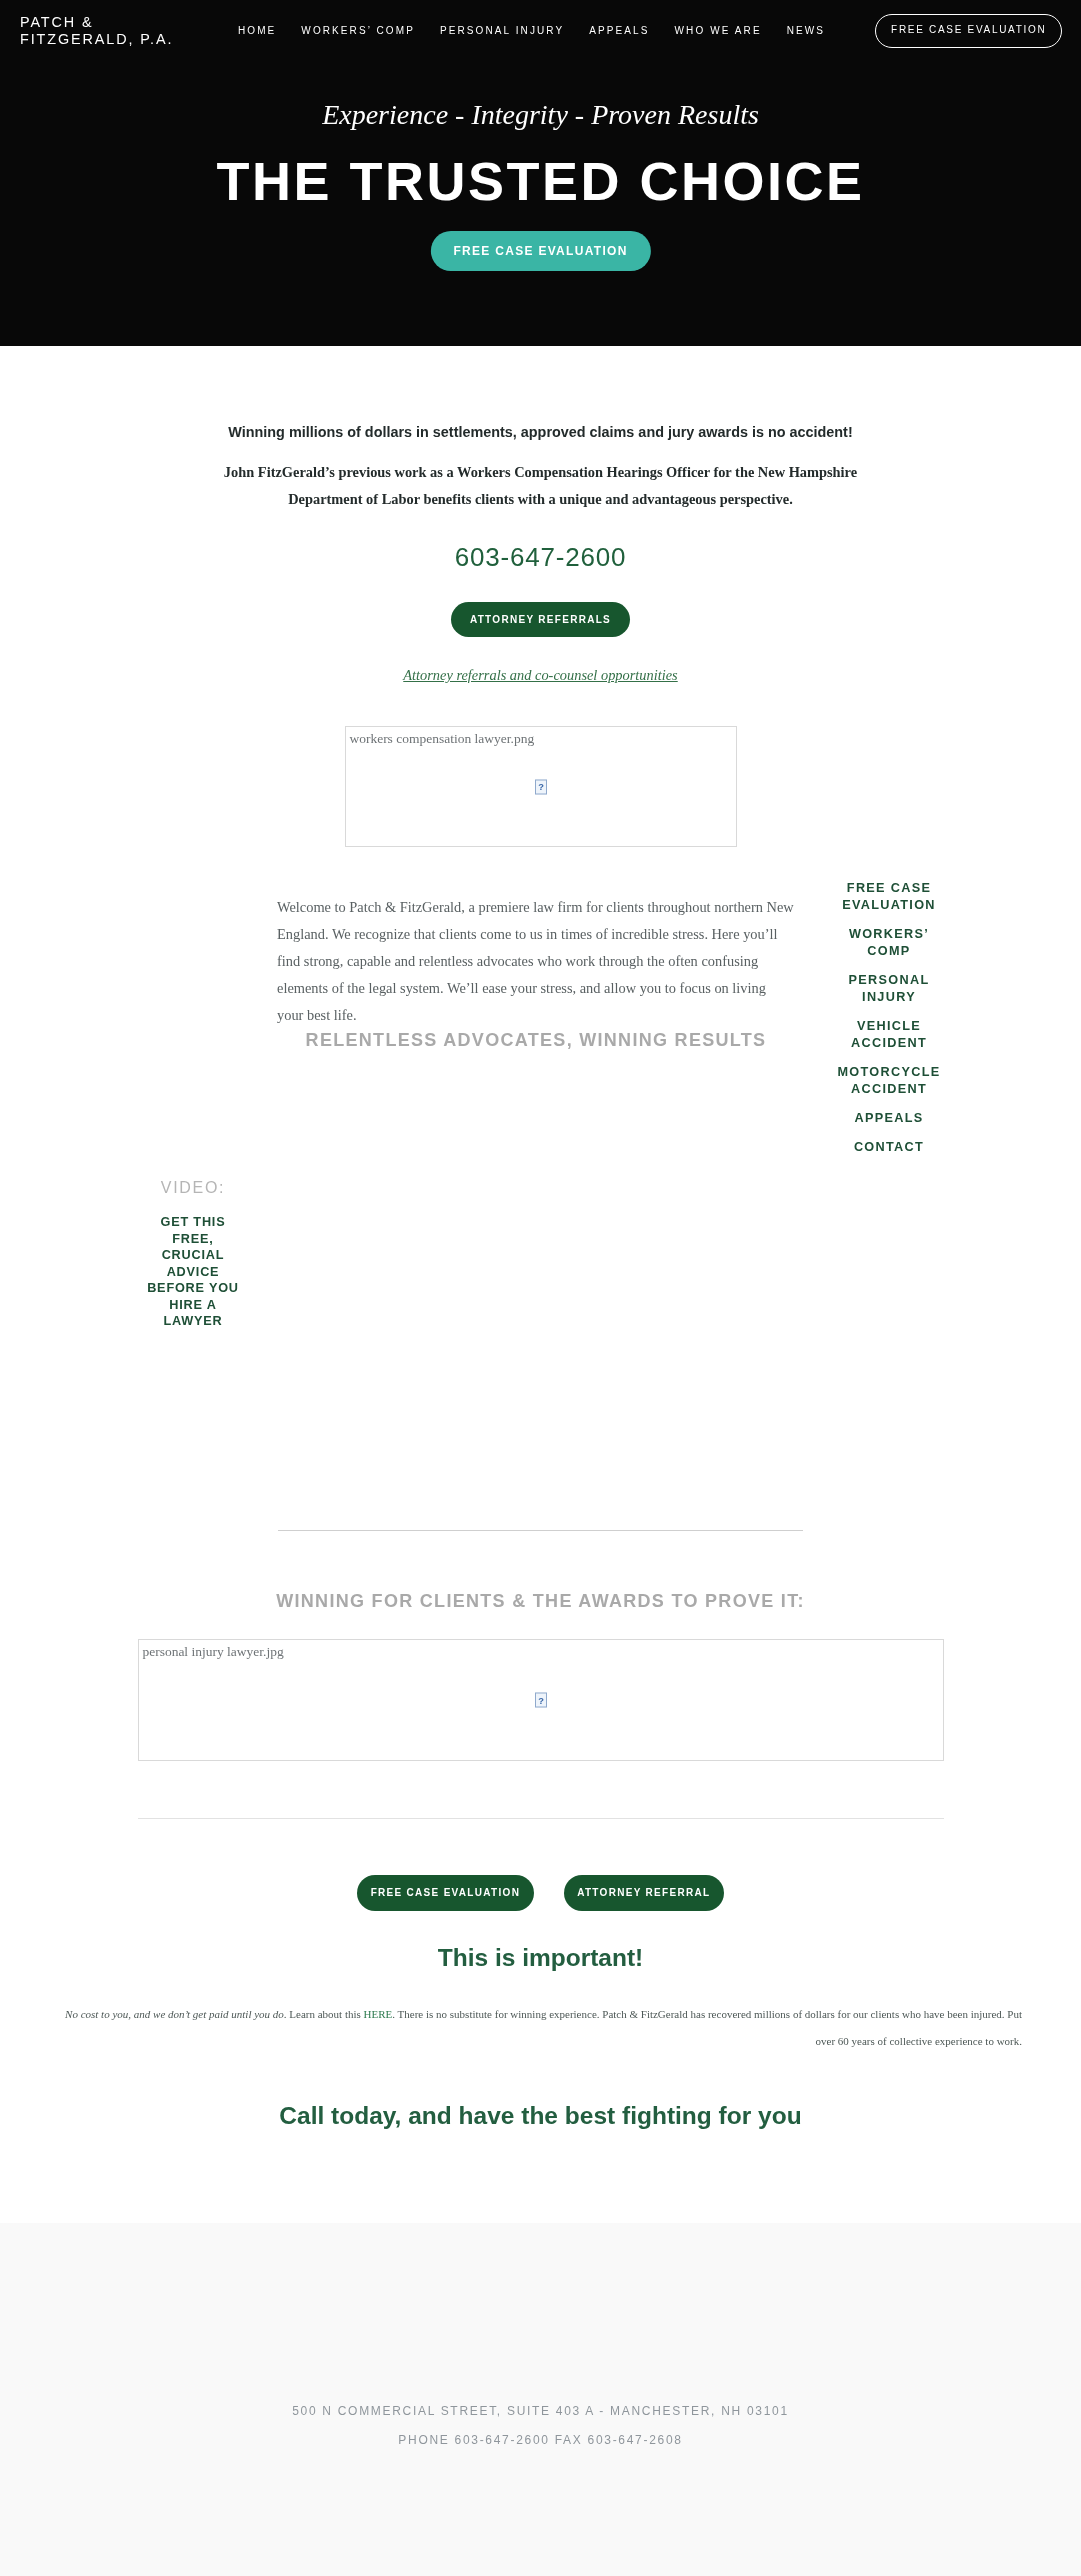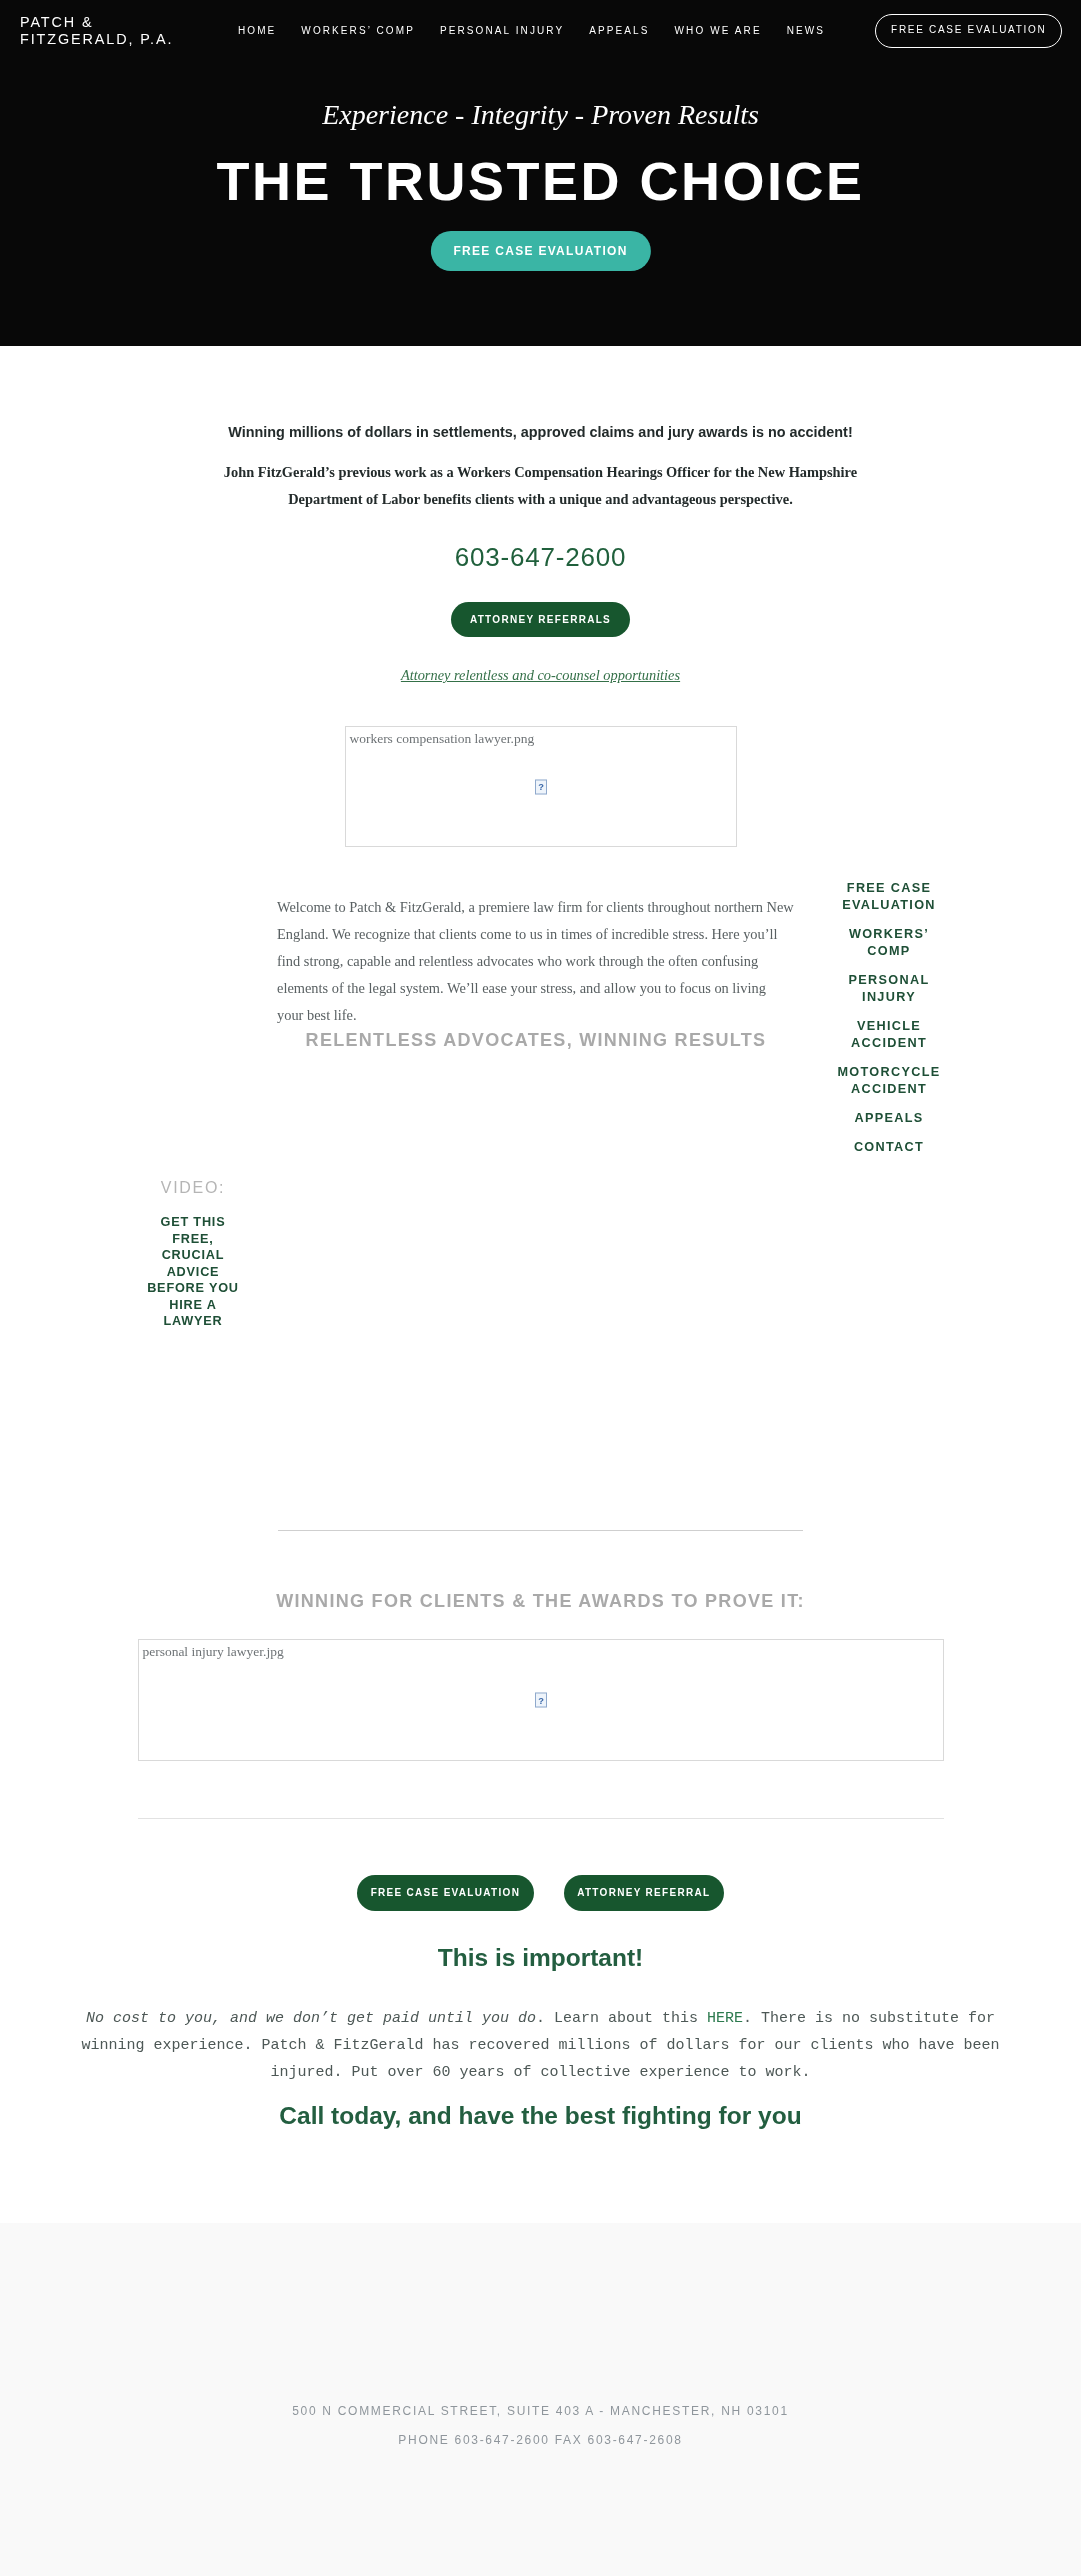--- a/index.html
+++ b/index.html
@@ -62,22 +62,22 @@
   .divider1{position:absolute;top:1530px;left:278px;width:525px;height:0.8px;background:#cfcfcf;}
   .awards{position:absolute;top:1591px;width:100%;text-align:center;
           font-size:18px;font-weight:700;letter-spacing:1.3px;color:#a9a9a9;}
   .divider2{position:absolute;top:1818px;left:138px;width:806px;height:0.8px;background:#e2e2e2;}
 
   
   .cta-row{position:absolute;top:1875px;left:0;width:100%;display:flex;justify-content:center;gap:30px;}
   .cta-row .pill-btn{height:36px;line-height:36px;padding:0 13.5px;}
   .important-h{position:absolute;top:1944px;width:100%;text-align:center;
                font-size:24.5px;font-weight:700;color:#235e40;}
-  .important-par{position:absolute;top:1990px;left:50%;transform:translateX(-50%);width:963px;text-align:center;
-                 font-family:Liberation Mono, monospace;font-size:15px;line-height:27px;color:#4d5856;}
+  .important-par{position:absolute;top:1990px;left:50%;transform:translateX(-50%);width:963px;text-align:right;
+                 font-family:Liberation Serif, serif;font-size:11px;line-height:27px;color:#4d5856;}
   .it{font-style:italic;}
   .here-link{color:#2c7a4e;cursor:pointer;}
   .call-h{position:absolute;top:2102px;width:100%;text-align:center;
           font-size:24.5px;font-weight:700;color:#235e40;}
 
   
   .footer{position:absolute;top:2223px;left:0;width:1081px;height:353px;background:#f9f9f9;}
   .footer-line{position:absolute;width:100%;text-align:center;
                font-size:12px;font-weight:500;letter-spacing:1.7px;color:#8f969c;}
   .footer-address{top:181px;}
@@ -107,21 +107,21 @@
     <div class="tagline">Experience - Integrity - Proven Results</div>
     <div class="hero-title">THE TRUSTED CHOICE</div>
     <button class="hero-cta">FREE CASE EVALUATION</button>
   </div>
 
   <div class="intro">
     <p class="intro-line1">Winning millions of dollars in settlements, approved claims and jury awards is no accident!</p>
     <p class="intro-line2">John FitzGerald’s previous work as a Workers Compensation Hearings Officer for the New Hampshire Department of Labor benefits clients with a unique and advantageous perspective.</p>
     <div class="phone">603-647-2600</div>
     <div><button class="pill-btn">ATTORNEY REFERRALS</button></div>
-    <div class="ref-link-wrap"><a class="ref-link">Attorney relentless and co-counsel opportunities</a></div>
+    <div class="ref-link-wrap"><a class="ref-link">Attorney referrals and co-counsel opportunities</a></div>
   </div>
 
   <div class="img-box box1">
     <span class="alt-text">workers compensation lawyer.png</span>
     <span class="broken-icon">?</span>
   </div>
 
   <p class="welcome-par">Welcome to Patch &amp; FitzGerald, a premiere law firm for clients throughout northern New England. We recognize that clients come to us in times of incredible stress. Here you’ll find strong, capable and relentless advocates who work through the often confusing elements of the legal system. We’ll ease your stress, and allow you to focus on living your best life.</p>
   <div class="relentless">RELENTLESS ADVOCATES, WINNING RESULTS</div>
 

